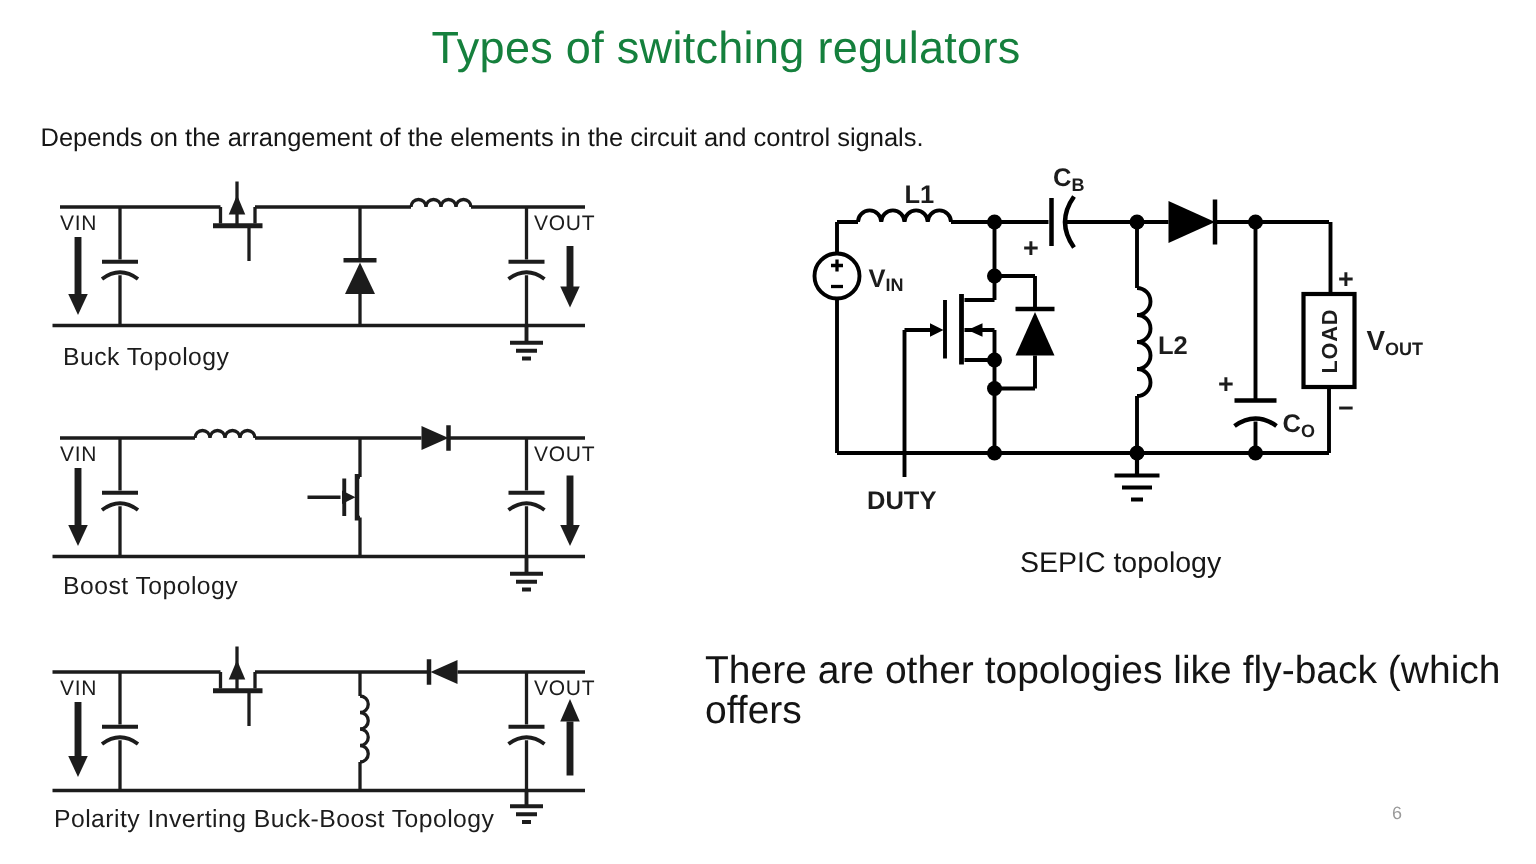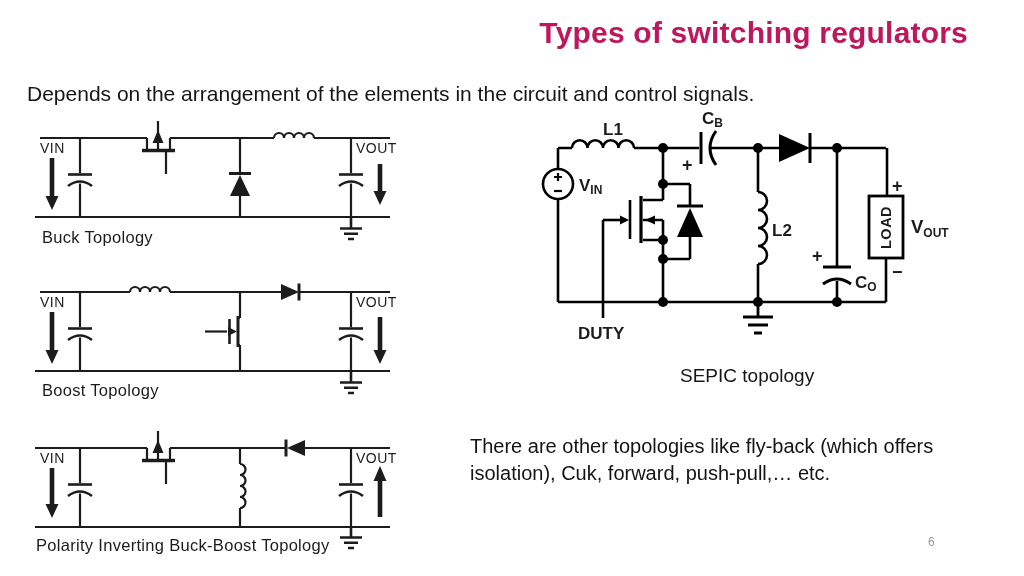--- a/index.html
+++ b/index.html
@@ -2,31 +2,31 @@
 <html><head>
 <meta charset="utf-8">
 <style>
   html,body{margin:0;padding:0;}
   body{
     width:1024px;height:576px;position:relative;background:#ffffff;
     font-family:"Liberation Sans", sans-serif;color:#111;overflow:hidden;
   }
   .abs{position:absolute;}
   #title{
-    left:0;top:16px;width:968px;text-align:right;
-    font-size:30px;font-weight:bold;letter-spacing:0.2px;color:#be185d;
+    left:0;top:16px;width:968px;text-align:center;
+    font-size:30px;font-weight:normal;letter-spacing:0.2px;color:#15803d;
   }
   #subtitle{
-    left:27px;top:82px;font-size:21px;color:#161616;
+    left:27px;top:82px;font-size:17px;color:#161616;
   }
   #sepic-caption{
     left:680px;top:365px;font-size:19px;color:#161616;text-align:center;
   }
   #note{
-    left:470px;top:433px;font-size:20px;line-height:27px;color:#141414;
+    left:470px;top:433px;font-size:26px;line-height:27px;color:#141414;
   }
   #page-number{
     left:928px;top:535px;font-size:12px;color:#9a9a9a;
   }
   svg text{font-family:"Liberation Sans", sans-serif;fill:#1c1c1c;}
   .cktlabel{font-size:16.5px;letter-spacing:0.3px;}
   .pinlabel{font-size:14px;letter-spacing:0.5px;}
   .slabel{font-size:17px;font-weight:bold;}
   .ssub{font-size:12px;font-weight:bold;}
   .sign{font-size:18px;font-weight:bold;}
@@ -292,16 +292,15 @@
       <text class="sign" x="892" y="278">−</text>
       <text x="911" y="233"><tspan style="font-size:18.5px;font-weight:bold">V</tspan><tspan class="ssub" dy="3.5">OUT</tspan></text>
     </g>
   </g>
 </svg>
 
 <div class="abs" id="sepic-caption">SEPIC topology</div>
 
 <div class="abs" id="note">
   <div>There are other topologies like fly-back (which offers</div>
-  <div>isolation), Cuk, forward, push-pull,… etc.</div>
 </div>
 
 <div class="abs" id="page-number">6</div>
 
 </body></html>

